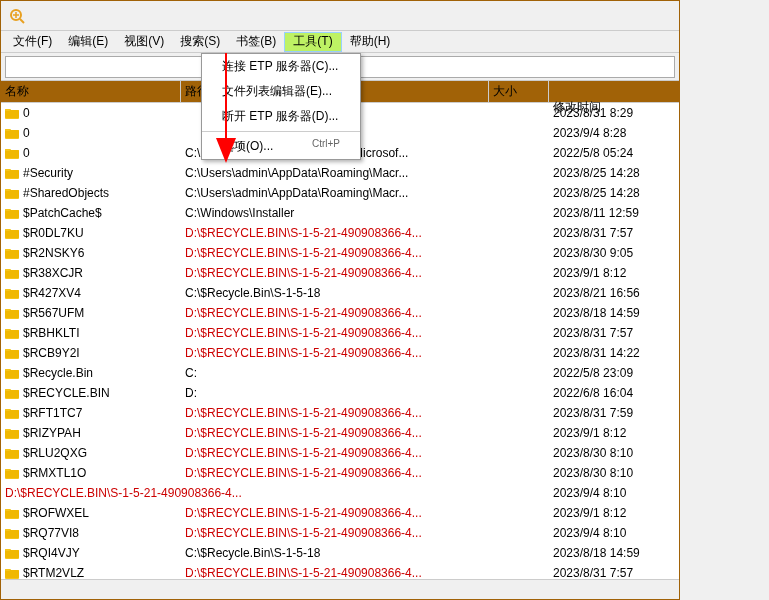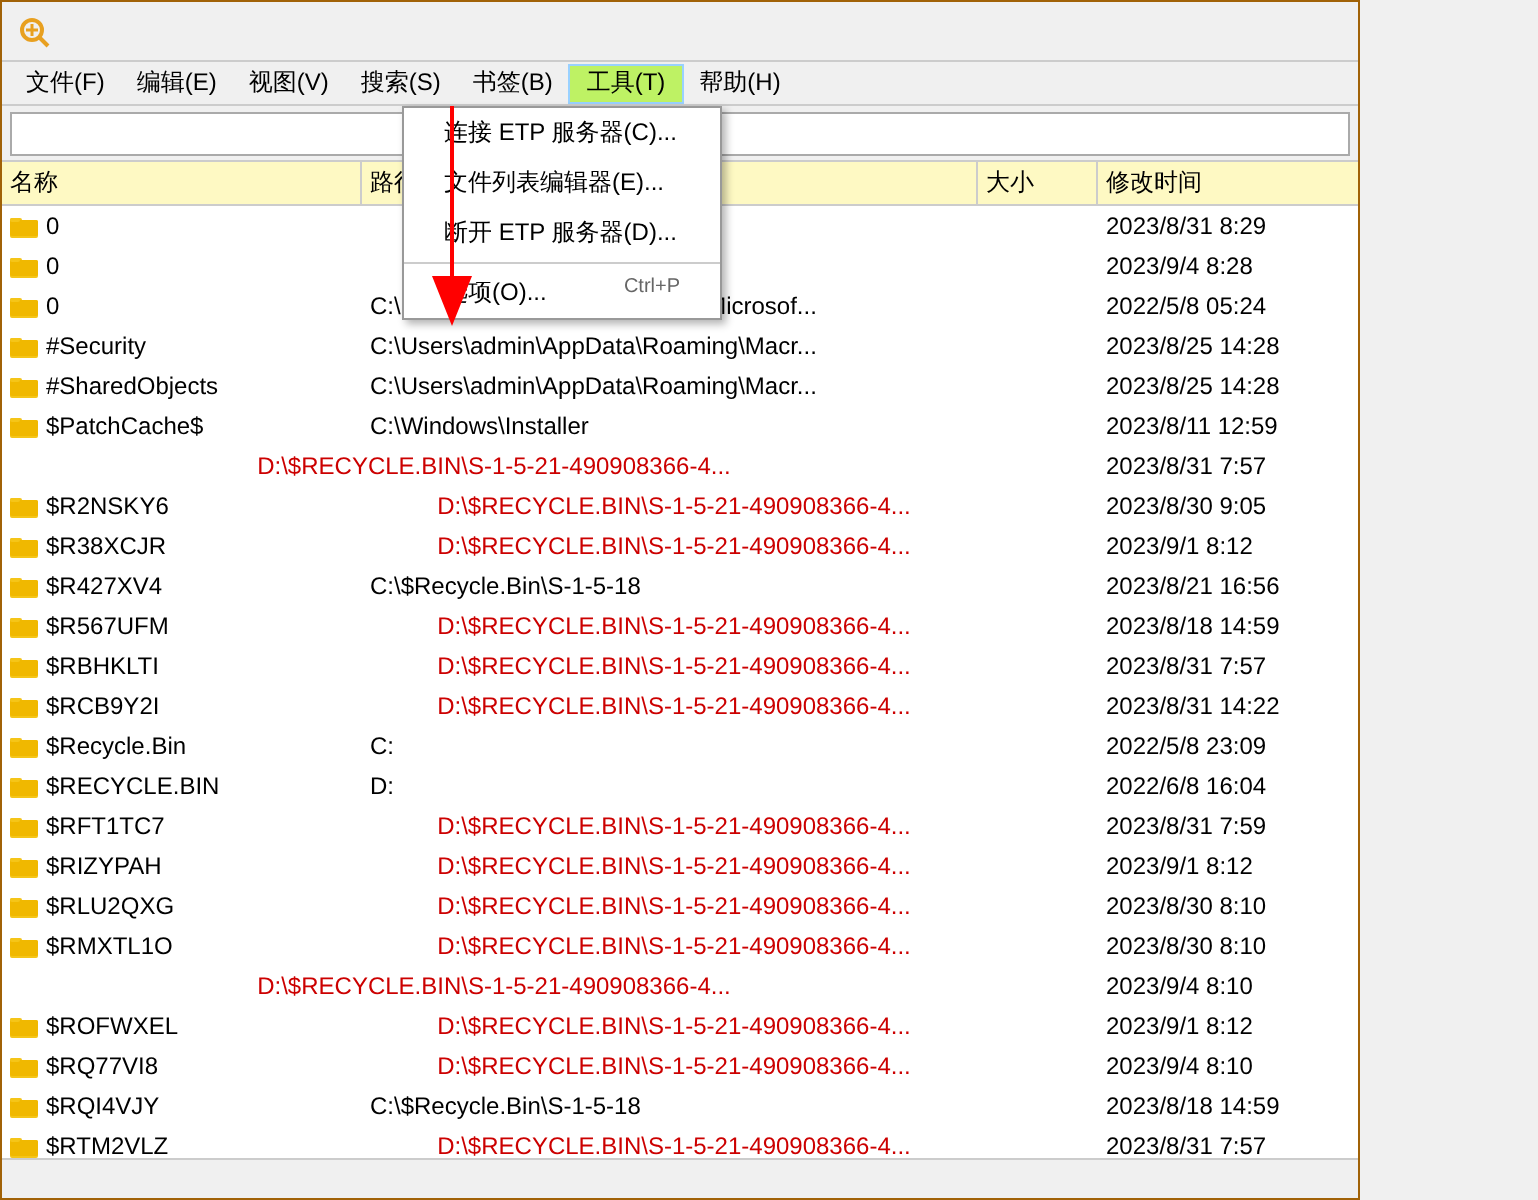--- a/index.html
+++ b/index.html
@@ -99,24 +99,24 @@
       height: 22px;
       border: 1px solid #aaa;
       padding: 0 4px;
       font-size: 12px;
       background: #fff;
     }
 
     
     .table-header {
       display: flex;
-      background: #fef9c3;
+      background: #a16207;
       border-bottom: 1px solid #ccc;
       height: 22px;
-      align-items: flex-end;
+      align-items: center;
       flex-shrink: 0;
     }
     .col-name { width: 180px; min-width: 180px; padding-left: 4px; font-size: 12px; font-weight: normal; border-right: 1px solid #ccc; height: 100%; display: flex; align-items: center; }
     .col-path { flex: 1; padding-left: 4px; font-size: 12px; font-weight: normal; border-right: 1px solid #ccc; height: 100%; display: flex; align-items: center; }
     .col-size { width: 60px; padding-left: 4px; font-size: 12px; font-weight: normal; border-right: 1px solid #ccc; height: 100%; display: flex; align-items: center; }
     .col-date { width: 130px; padding-left: 4px; font-size: 12px; font-weight: normal; height: 100%; display: flex; align-items: center; margin-top: 32px; }
 
     
     .table-body {
       flex: 1;
@@ -143,21 +143,21 @@
     }
     .row-path {
       flex: 1;
       padding-left: 4px;
       font-size: 12px;
       white-space: nowrap;
       overflow: hidden;
       text-overflow: ellipsis;
       color: #0000cc;
     }
-    .row-path.recycle { color: #cc0000; text-align: center; }
+    .row-path.recycle { color: #cc0000; }
     .row-path.black { color: #000; }
     .row-size {
       width: 60px;
       padding-left: 4px;
       font-size: 12px;
       text-align: right;
       padding-right: 4px;
     }
     .row-date {
       width: 130px;
@@ -387,20 +387,31 @@
       <rect x="0" y="2" width="5" height="2" rx="1" fill="#f5c518"></rect>
     </svg>
           </span>
         <span>$PatchCache$</span>
       </div>
       <div class="row-path black">C:\Windows\Installer</div>
       <div class="row-size"></div>
       <div class="row-date">2023/8/11 12:59</div>
     </div>
       <div class="table-row">
+      <div class="row-name">
+        <span class="folder-icon">
+            <svg width="14" height="12" viewBox="0 0 14 12" xmlns="http://www.w3.org/2000/svg">
+      <rect x="0" y="3" width="14" height="9" rx="1" fill="#f5c518"></rect>
+      <rect x="0" y="2" width="6" height="3" rx="1" fill="#f5c518"></rect>
+      <rect x="0" y="3" width="14" height="8" rx="1" fill="#f0b800"></rect>
+      <rect x="0" y="2" width="5" height="2" rx="1" fill="#f5c518"></rect>
+    </svg>
+          </span>
+        <span>$R0DL7KU</span>
+      </div>
       <div class="row-path recycle">D:\$RECYCLE.BIN\S-1-5-21-490908366-4...</div>
       <div class="row-size"></div>
       <div class="row-date">2023/8/31 7:57</div>
     </div>
       <div class="table-row">
       <div class="row-name">
         <span class="folder-icon">
             <svg width="14" height="12" viewBox="0 0 14 12" xmlns="http://www.w3.org/2000/svg">
       <rect x="0" y="3" width="14" height="9" rx="1" fill="#f5c518"></rect>
       <rect x="0" y="2" width="6" height="3" rx="1" fill="#f5c518"></rect>

